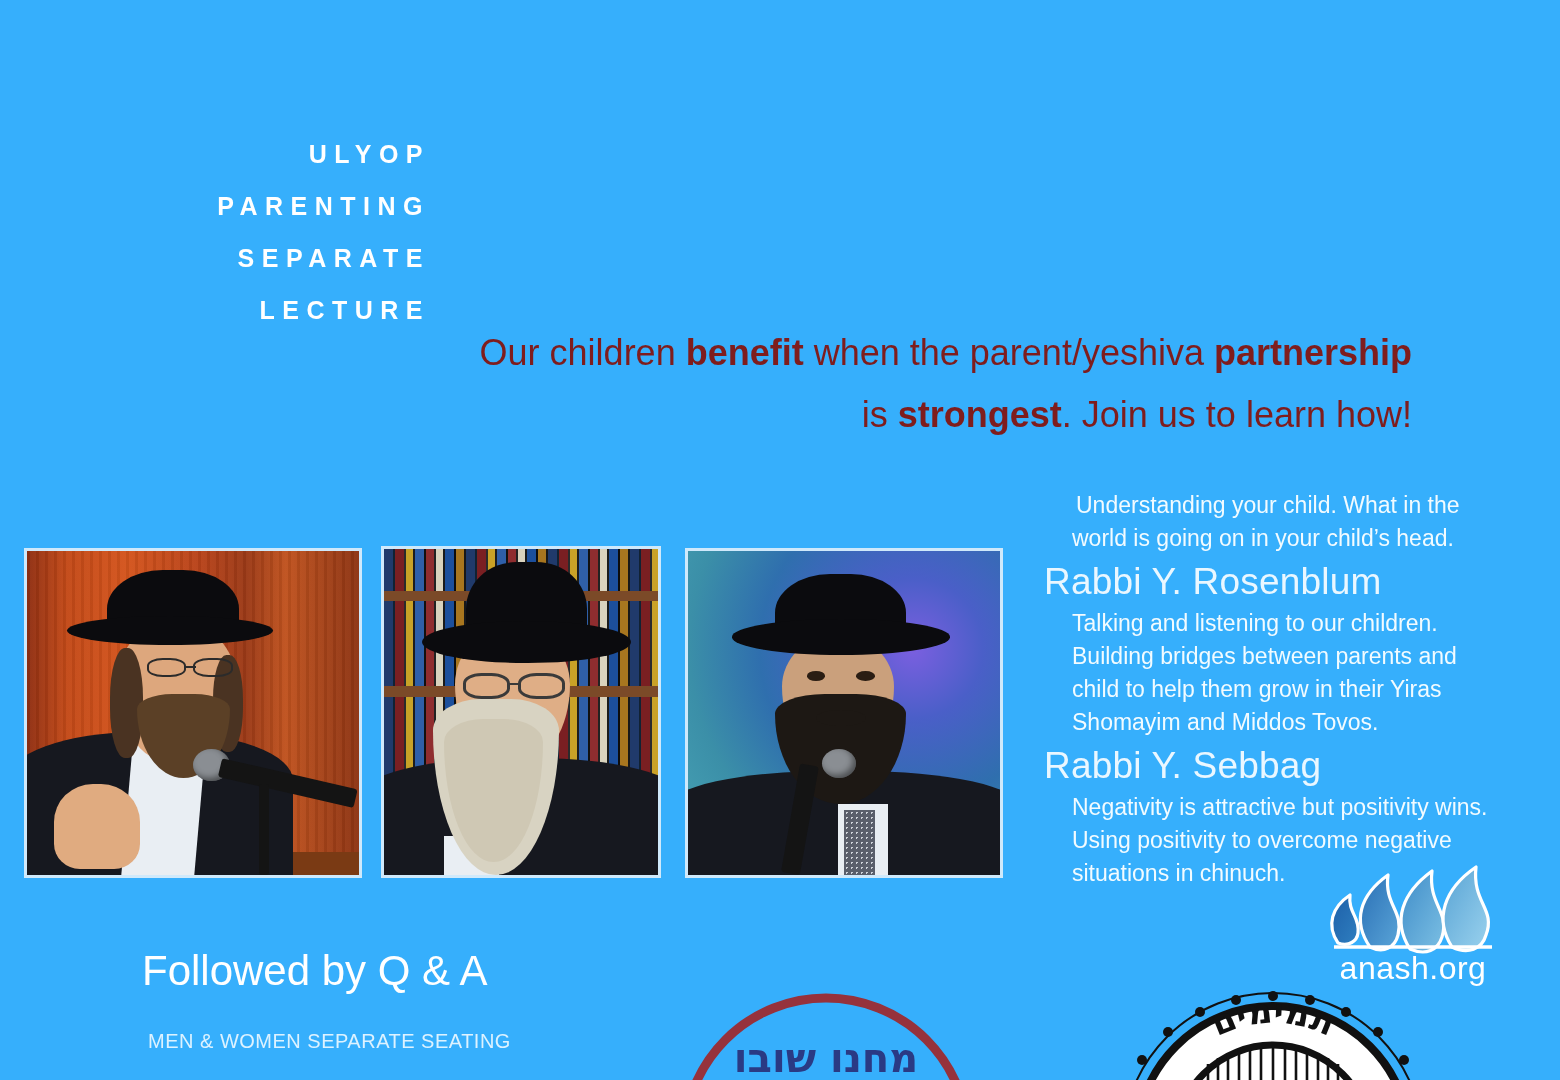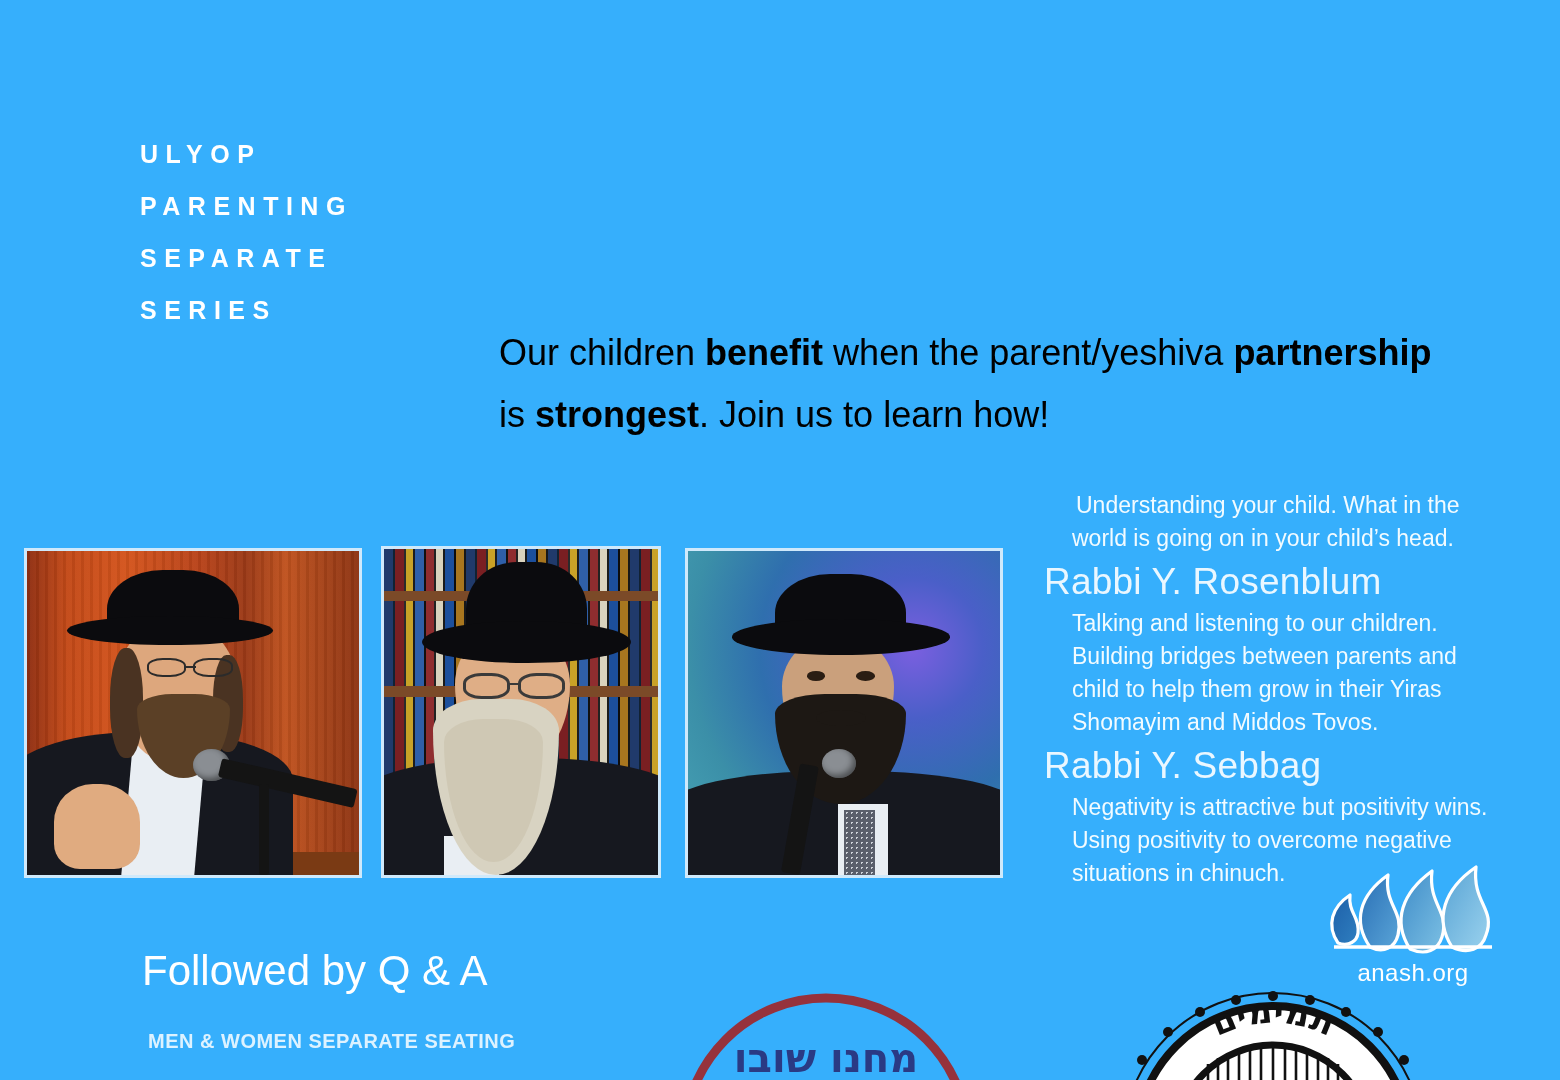--- a/index.html
+++ b/index.html
@@ -9,21 +9,21 @@
     font-family:"Liberation Sans", sans-serif;
     position:relative;
     color:#ffffff;
   }
 
   
   #series-label {
     position:absolute;
     left:140px; top:128px;
     width:290px;
-    text-align:left;
+    text-align:right;
     font-size:25px;
     font-weight:bold;
     letter-spacing:7.5px;
     line-height:52px;
     color:#ffffff;
   }
   #series-label div { white-space:nowrap; }
 
   
   #title-block {
@@ -37,26 +37,27 @@
     line-height:112px;
     letter-spacing:-1px;
     color:#ffffff;
     white-space:nowrap;
   }
   #title-block .tline.second { margin-top:22px; }
 
   
   #subtitle {
     position:absolute;
-    left:499px; top:322px;
+    left:462px; top:322px;
     width:950px;
     font-size:36px;
     line-height:62px;
-    color:#000000;
+    color:#7f1d1d;
     font-weight:normal;
+    text-align:right;
   }
   #subtitle b { font-weight:bold; }
 
   
   .photo {
     position:absolute;
     border:3px solid #cfe9fb;
     overflow:hidden;
     background:#222;
   }
@@ -140,36 +141,35 @@
     color:#ffffff;
     white-space:nowrap;
   }
   #separate-seating {
     position:absolute;
     left:148px; top:1030px;
     font-size:20px;
     letter-spacing:.5px;
     color:#ddf2ff;
     white-space:nowrap;
-    font-weight:bold;
   }
 
   
   #watermark {
     position:absolute;
     left:1318px; top:855px;
     width:190px; height:130px;
     pointer-events:none;
   }
   #watermark .wm-text {
     position:absolute;
     left:0; bottom:-2px;
     width:190px;
     text-align:center;
-    font-size:24px;
+    font-size:32px;
     color:#ffffff;
     letter-spacing:.5px;
   }
 
   
   #logo-shuvu {
     position:absolute;
     left:676px; top:990px;
     width:300px; height:300px;
   }
@@ -179,21 +179,21 @@
     width:310px; height:310px;
   }
 </style>
 </head>
 <body style="background: rgb(54, 175, 252);">
 
 <div id="series-label">
   <div>ULYOP</div>
   <div>PARENTING</div>
   <div>SEPARATE</div>
-  <div>SERIES</div>
+  <div>LECTURE</div>
 </div>
 
 <div id="title-block">
 </div>
 
 <div id="subtitle"><span>Our children </span><b>benefit</b><span> when the parent/yeshiva </span><b>partnership</b><span> is </span><b>strongest</b><span>. Join us to learn how!</span></div>
 
 <div class="photo" id="photo-markowitz">
   <div class="ph-inner">
     <div class="bg-wood"></div>

